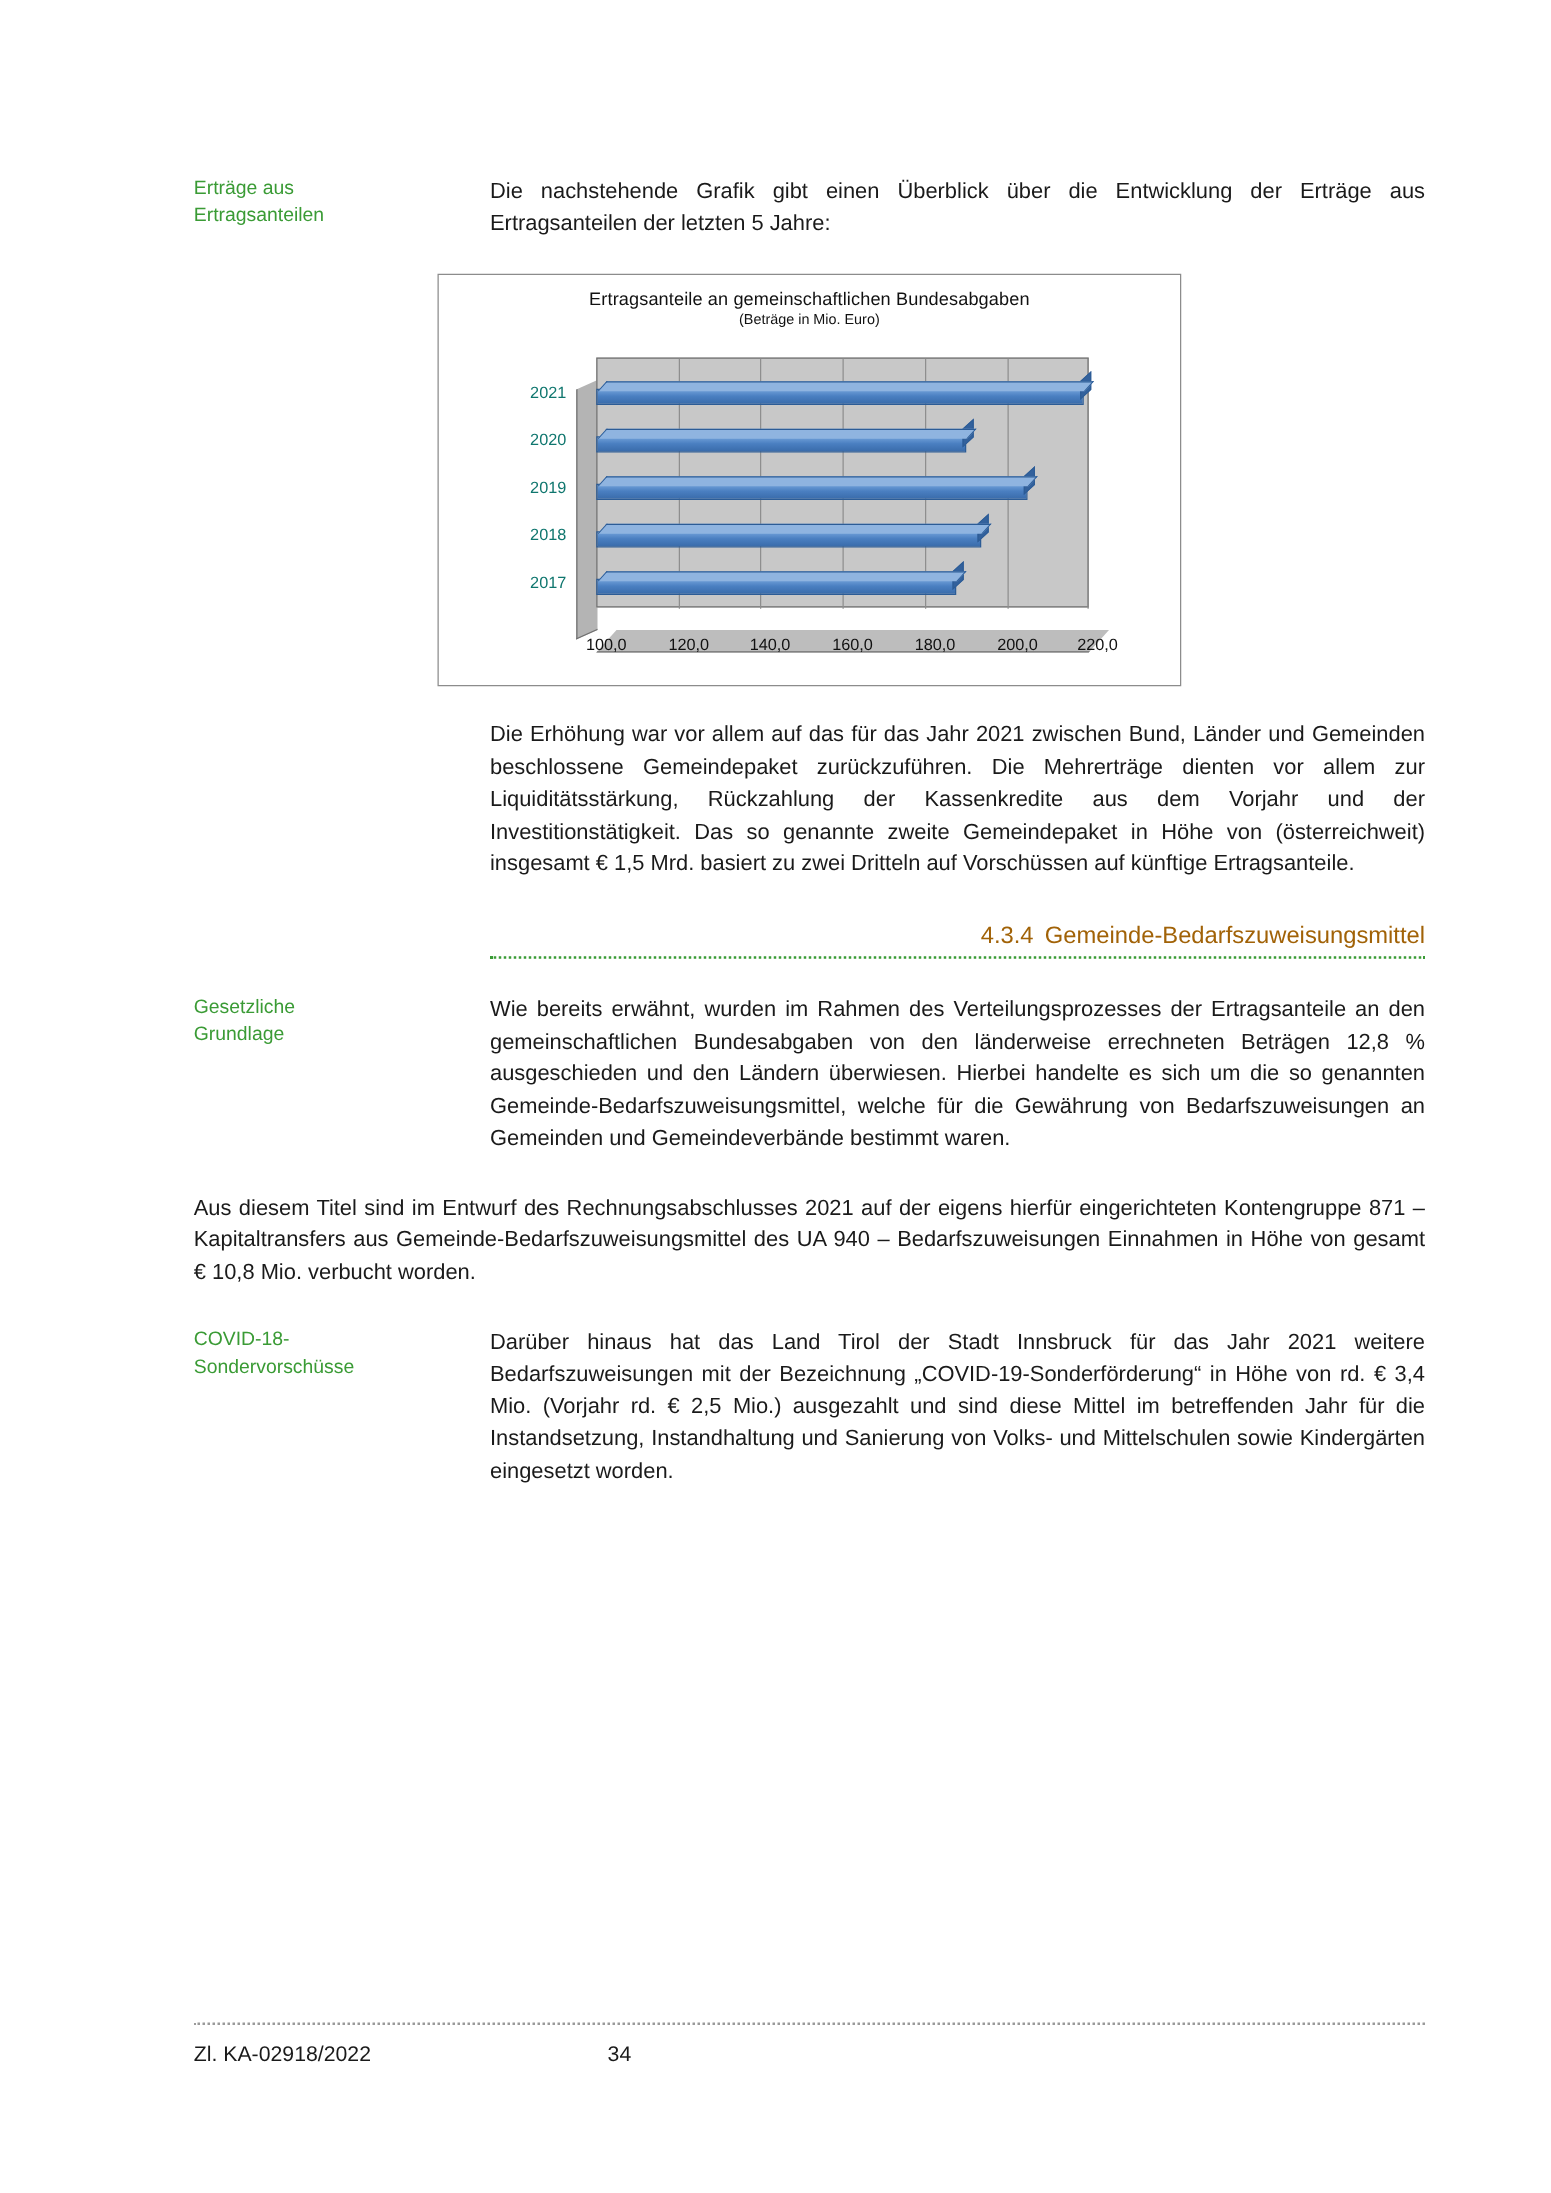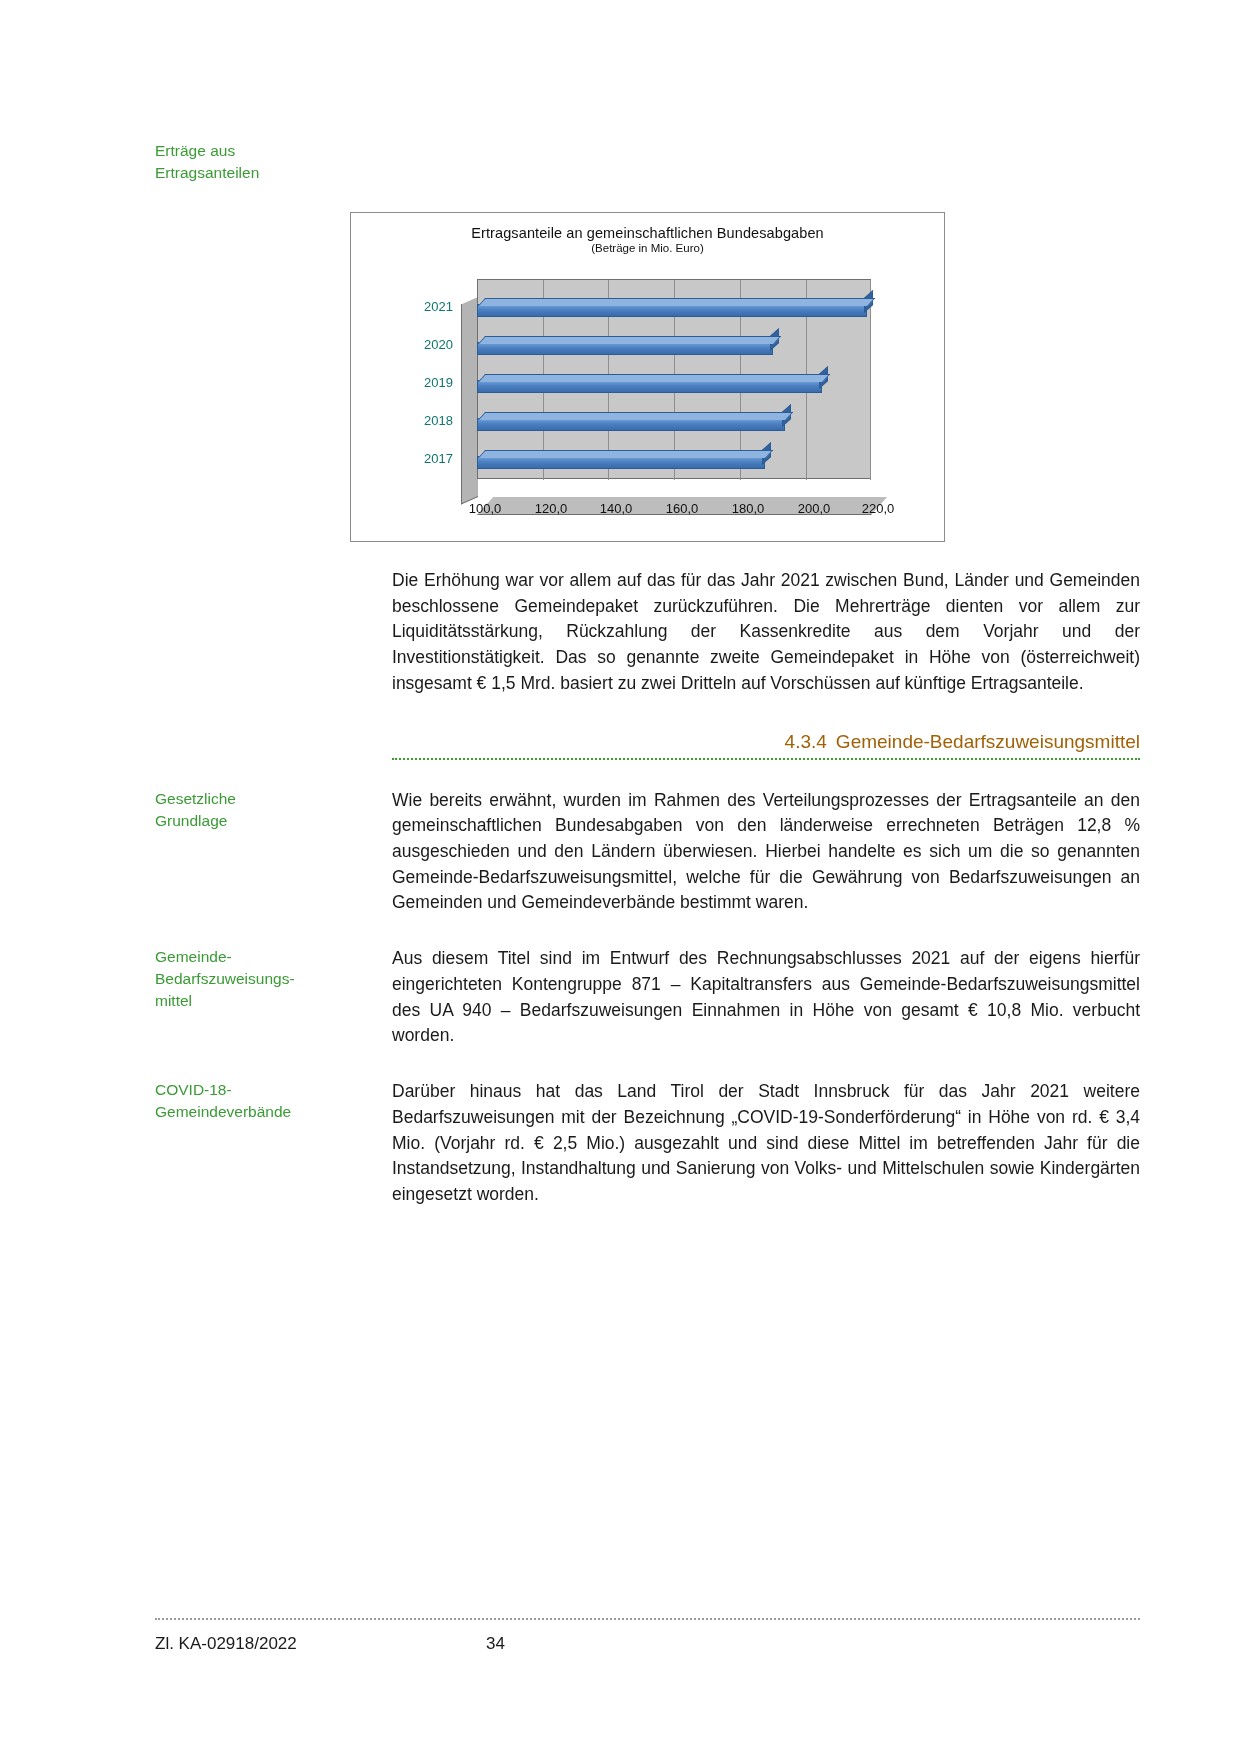--- a/index.html
+++ b/index.html
@@ -226,20 +226,23 @@
 
 <div class="page">
 
   <div class="content">
 
     <div class="row">
       <div class="margin-note">
         <div>Erträge aus</div>
         <div>Ertragsanteilen</div>
       </div>
+      <div class="body-col">
+        <p class="just">Die nachstehende Grafik gibt einen Überblick über die Entwicklung der Erträge aus Ertragsanteilen der letzten 5 Jahre:</p>
+      </div>
     </div>
 
     <div class="chart-wrap">
       <div class="chart-frame">
         <div class="chart-title">Ertragsanteile an gemeinschaftlichen Bundesabgaben</div>
         <div class="chart-sub">(Beträge in Mio. Euro)</div>
 
         <div class="plot-host">
 
           <div class="ylabels">
@@ -305,34 +308,29 @@
       <div class="margin-note">
         <div>Gesetzliche</div>
         <div>Grundlage</div>
       </div>
       <div class="body-col">
         <p class="just">Wie bereits erwähnt, wurden im Rahmen des Verteilungsprozesses der Ertragsanteile an den gemeinschaftlichen Bundesabgaben von den länderweise errechneten Beträgen 12,8 % ausgeschieden und den Ländern überwiesen. Hierbei handelte es sich um die so genannten Gemeinde-Bedarfszuweisungsmittel, welche für die Gewährung von Bedarfszuweisungen an Gemeinden und Gemeindeverbände bestimmt waren.</p>
       </div>
     </div>
 
     <div class="row" style="margin-top:30px;">
-      <div class="margin-note">
-        <div>Gemeinde-</div>
-        <div>Bedarfszuweisungs-</div>
-        <div>mittel</div>
-      </div>
       <div class="body-col">
         <p class="just">Aus diesem Titel sind im Entwurf des Rechnungsabschlusses 2021 auf der eigens hierfür eingerichteten Kontengruppe 871 – Kapitaltransfers aus Gemeinde-Bedarfszuweisungsmittel des UA 940 – Bedarfszuweisungen Einnahmen in Höhe von gesamt € 10,8 Mio. verbucht worden.</p>
       </div>
     </div>
 
     <div class="row" style="margin-top:30px;">
       <div class="margin-note">
         <div>COVID-18-</div>
-        <div>Gemeindeverbände</div>
+        <div>Sondervorschüsse</div>
       </div>
       <div class="body-col">
         <p class="just">Darüber hinaus hat das Land Tirol der Stadt Innsbruck für das Jahr 2021 weitere Bedarfszuweisungen mit der Bezeichnung „COVID-19-Sonderförderung“ in Höhe von rd. € 3,4 Mio. (Vorjahr rd. € 2,5 Mio.) ausgezahlt und sind diese Mittel im betreffenden Jahr für die Instandsetzung, Instandhaltung und Sanierung von Volks- und Mittelschulen sowie Kindergärten eingesetzt worden.</p>
       </div>
     </div>
 
   </div>
 
   <div class="footer">
     <div class="footer-rule"></div>

